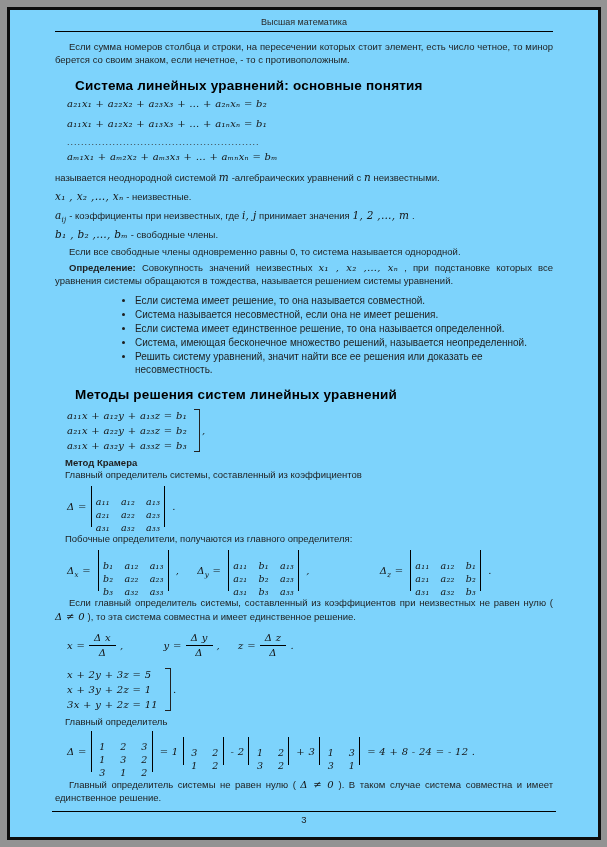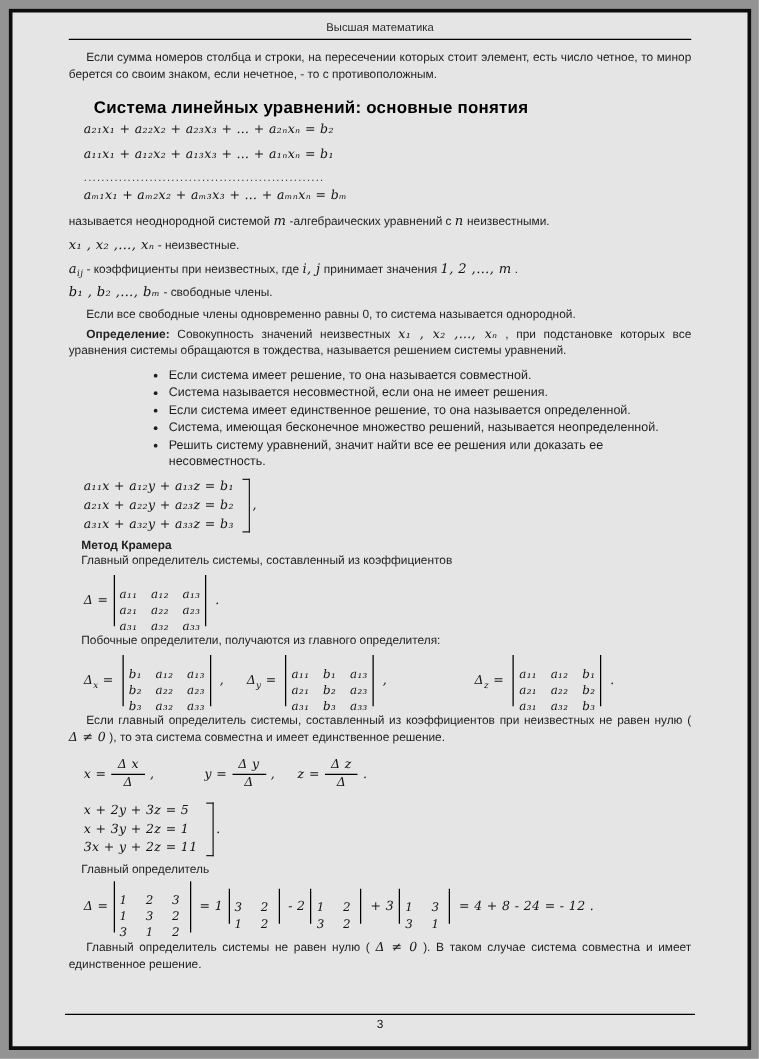--- a/index.html
+++ b/index.html
@@ -5,21 +5,21 @@
   html,body { margin:0; padding:0; }
   body {
     width:607px; height:847px; position:relative;
     background:#939393;
     font-family:"Liberation Sans", sans-serif;
     color:#1e1e1e;
   }
   .sheet {
     position:absolute; left:7px; top:7px;
     width:594px; height:833px; box-sizing:border-box;
-    background:#e5e5e5; border:3px solid #0d0d0d;
+    background:#7dd3fc; border:3px solid #0d0d0d;
   }
   .content { padding:6px 45px 0 45px; }
   .hdr { text-align:center; font-size:9px; color:#2a2a2a; line-height:12px; }
   .hrule { border-top:1px solid #000; height:0; margin-top:3px; }
   .para { font-size:9.5px; line-height:1.36; margin:0; text-align:justify; }
   .indent { text-indent:14px; }
   .mt9 { margin-top:9px; }
   h1,h2 {
     font-size:13.5px; font-weight:bold; color:#000;
     margin:11px 0 4px 20px; letter-spacing:0.2px;
@@ -46,21 +46,21 @@
   }
   
   .mathrow { display:flex; align-items:center; margin:4px 0 6px 12px; }
   .det {
     display:inline-grid; grid-auto-flow:row; align-items:center;
     border-left:1px solid #000; border-right:1px solid #000;
     padding:1px 4px; column-gap:11px; margin:0 4px;
   }
   .det.c3 { grid-template-columns:repeat(3,auto); grid-auto-rows:13px; }
   .det.c2 { grid-template-columns:repeat(2,auto); grid-auto-rows:13px; }
-  .mcell { text-align:left; min-width:10px; font-size:9.5px;margin-top:16px; }
+  .mcell { text-align:right; min-width:10px; font-size:9.5px;margin-top:16px; }
   .dsub { margin-right:3px; }
   .aftr { margin-left:3px; }
   
   .fracrow { display:flex; align-items:center; margin:8px 0 8px 12px; }
   .frac { display:inline-flex; flex-direction:column; align-items:center; margin:0 4px; }
   .frac .num { border-bottom:1px solid #000; padding:0 5px 1px; line-height:12px; }
   .frac .den { padding-top:1px; line-height:12px; }
   .gap40 { margin-left:40px; }
   .gap70 { margin-left:70px; }
   .gap18 { margin-left:18px; }
@@ -100,20 +100,21 @@
     <p class="para indent" style="margin-top:2px"><span class="bold">Определение:</span><span> Совокупность значений неизвестных </span><span class="math">x₁ , x₂ ,…, xₙ</span><span> , при подстановке которых все уравнения системы обращаются в тождества, называется решением системы уравнений.</span></p>
 
     <ul class="bullets">
       <li>Если система имеет решение, то она называется совместной.</li>
       <li>Система называется несовместной, если она не имеет решения.</li>
       <li>Если система имеет единственное решение, то она называется определенной.</li>
       <li>Система, имеющая бесконечное множество решений, называется неопределенной.</li>
       <li>Решить систему уравнений, значит найти все ее решения или доказать ее несовместность.</li>
     </ul>
 
+    <h2>Методы решения систем линейных уравнений</h2>
 
 
     <div class="sysblock">
       <div class="syseqs">
         <span class="math">a₁₁x + a₁₂y + a₁₃z = b₁</span>
         <span class="math">a₂₁x + a₂₂y + a₂₃z = b₂</span>
         <span class="math">a₃₁x + a₃₂y + a₃₃z = b₃</span>
       </div>
       <div class="sysbrace"></div>
       <span class="math">,</span>

